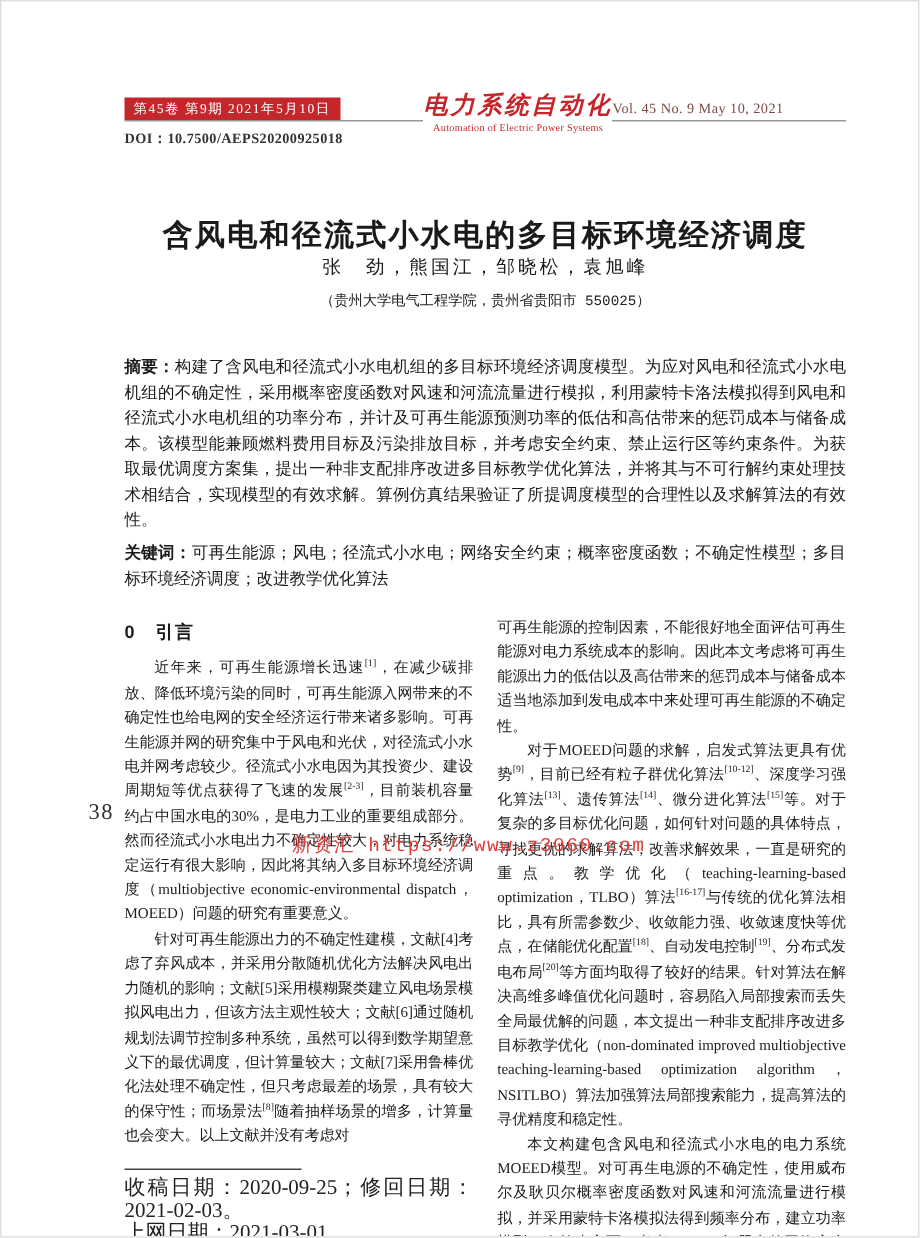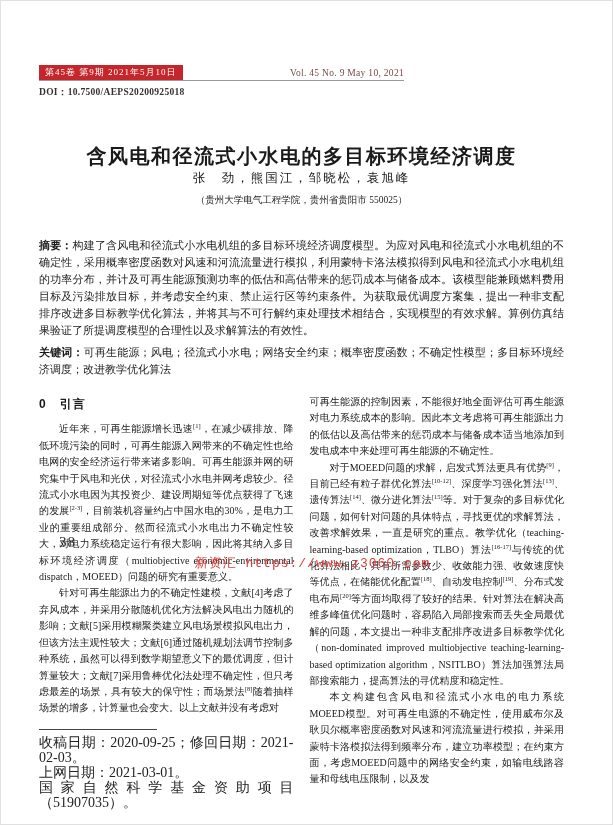--- a/index.html
+++ b/index.html
@@ -4,46 +4,46 @@
 <style>
   * { margin:0; padding:0; box-sizing:border-box; }
   html,body { width:613px; height:825px; }
   body {
     background:#fff;
     font-family:"Liberation Serif", serif;
     color:#1a1a1a;
     overflow:hidden;
     border:1px solid #e0e0e0;
   }
-  .page { padding:60px 48px 0 38px; height:584px; position:relative; }
+  .page { padding:60px 48px 0 82px; height:584px; position:relative; }
 
   
   .header { display:flex; align-items:flex-start; }
   .h-left { width:205px; }
   .h-center { flex:1; text-align:center; }
   .h-right { width:160px; text-align:right; }
   .rule-row { height:20px; display:flex; align-items:flex-end; border-bottom:1px solid #999; }
-  .h-right .rule-row { justify-content:flex-end; }
+  .h-right .rule-row { justify-content:flex-start; }
   .issue-box {
     background:var(--accent,#c5262c); color:#fff;
     font-size:9px; line-height:15px; padding:0 6px;
     letter-spacing:1px; white-space:nowrap;
   }
   .doi { margin-top:5px; font-size:9.5px; color:#333; letter-spacing:.3px;font-weight:bold; }
   .logo-cn {
     color:var(--accent,#c5262c); font-weight:bold; font-style:italic;
     font-size:16px; letter-spacing:2px; line-height:20px; white-space:nowrap;
   }
   .logo-en { color:var(--accent,#c5262c); font-size:6.8px; letter-spacing:.2px; margin-top:1px; }
   .issue-en { font-size:9.5px; color:#7a4a46; letter-spacing:.3px; padding-bottom:2px; }
 
   
   .title { margin-top:44px; text-align:center; font-size:20px; font-weight:bold; letter-spacing:1.5px; }
   .authors { text-align:center; font-size:12.5px; letter-spacing:2px; }
-  .affiliation { margin-top:7px; text-align:center; font-size:9.5px; color:#222; }
+  .affiliation { margin-top:7px; text-align:center; font-size:9.5px; color:#222;font-family:Liberation Mono, monospace; }
 
   
   .abstract { margin-top:30px; font-size:11px; line-height:17px; text-align:justify; }
   .keywords { margin-top:5px; font-size:11px; line-height:17px; text-align:justify; }
   .lbl { font-weight:bold; }
 
   
   .columns { margin-top:16px; display:flex; gap:16px; }
   .col { flex:1; min-width:0; font-size:10px; line-height:16.4px; text-align:justify; }
   .sec-heading { font-size:12px; font-weight:bold; margin:2px 0 9px 0;
@@ -67,20 +67,24 @@
 <body>
 
 <div class="page">
 
   <div class="header">
     <div class="h-left">
       <div class="rule-row">
         <span class="issue-box">第45卷 第9期 2021年5月10日</span>
       </div>
       <div class="doi">DOI：10.7500/AEPS20200925018</div>
+    </div>
+    <div class="h-center">
+      <div class="logo-cn">电力系统自动化</div>
+      <div class="logo-en">Automation of Electric Power Systems</div>
     </div>
     <div class="h-right">
       <div class="rule-row">
         <span class="issue-en">Vol. 45 No. 9 May 10, 2021</span>
       </div>
     </div>
   </div>
 
   <h1 class="title">含风电和径流式小水电的多目标环境经济调度</h1>
   <div class="authors">张　劲，熊国江，邹晓松，袁旭峰</div>

